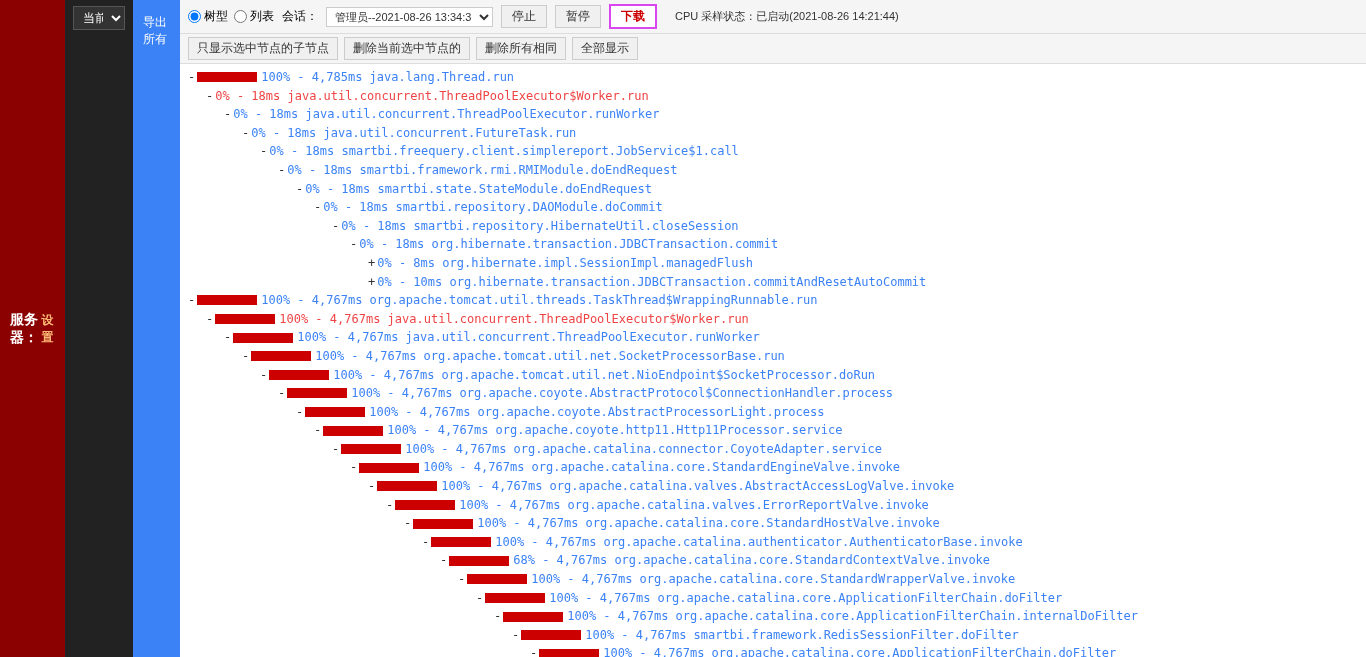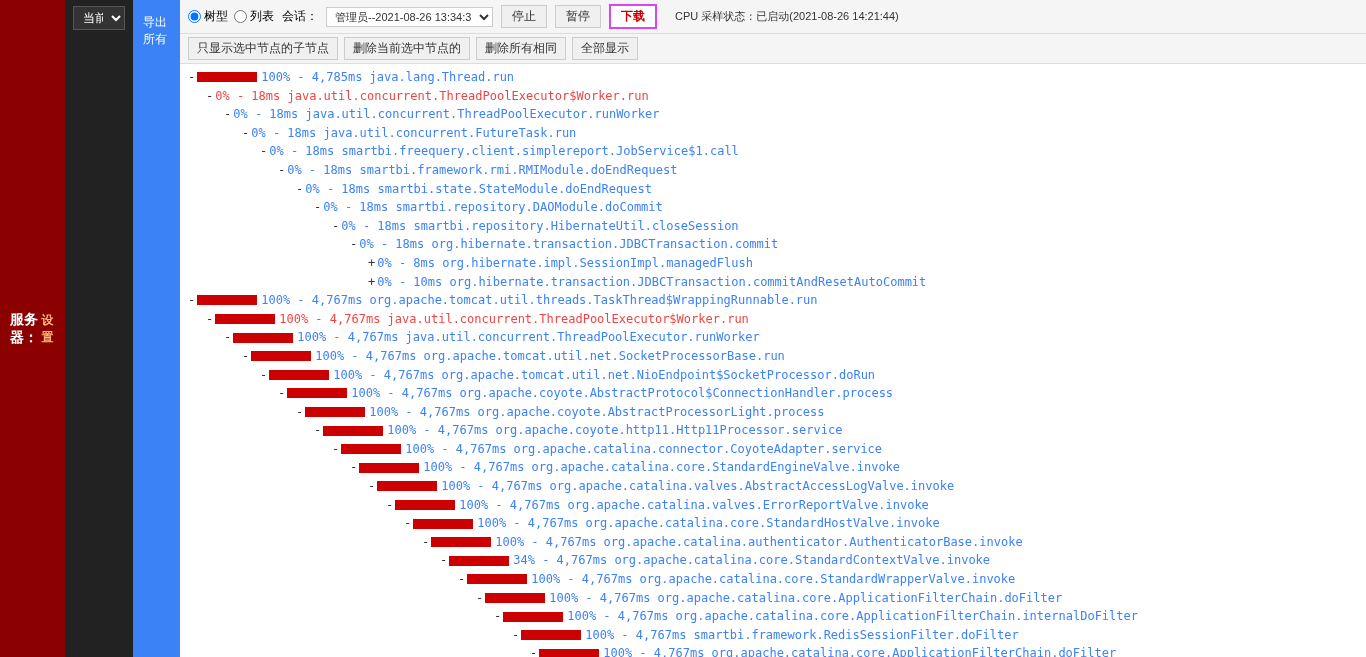--- a/index.html
+++ b/index.html
@@ -247,21 +247,21 @@
       <div class="tree-line">
         <span class="indent" style="width: 234px;"></span>
         <span class="prefix">- </span>
         <span class="bar" style="width: 60px;"></span>
         <span class="text-blue">100% - 4,767ms org.apache.catalina.authenticator.AuthenticatorBase.invoke</span>
       </div>
       <div class="tree-line">
         <span class="indent" style="width: 252px;"></span>
         <span class="prefix">- </span>
         <span class="bar" style="width: 60px;"></span>
-        <span class="text-blue">34% - 4,767ms org.apache.catalina.core.StandardContextValve.invoke</span>
+        <span class="text-blue">68% - 4,767ms org.apache.catalina.core.StandardContextValve.invoke</span>
       </div>
       <div class="tree-line">
         <span class="indent" style="width: 270px;"></span>
         <span class="prefix">- </span>
         <span class="bar" style="width: 60px;"></span>
         <span class="text-blue">100% - 4,767ms org.apache.catalina.core.StandardWrapperValve.invoke</span>
       </div>
       <div class="tree-line">
         <span class="indent" style="width: 288px;"></span>
         <span class="prefix">- </span>

